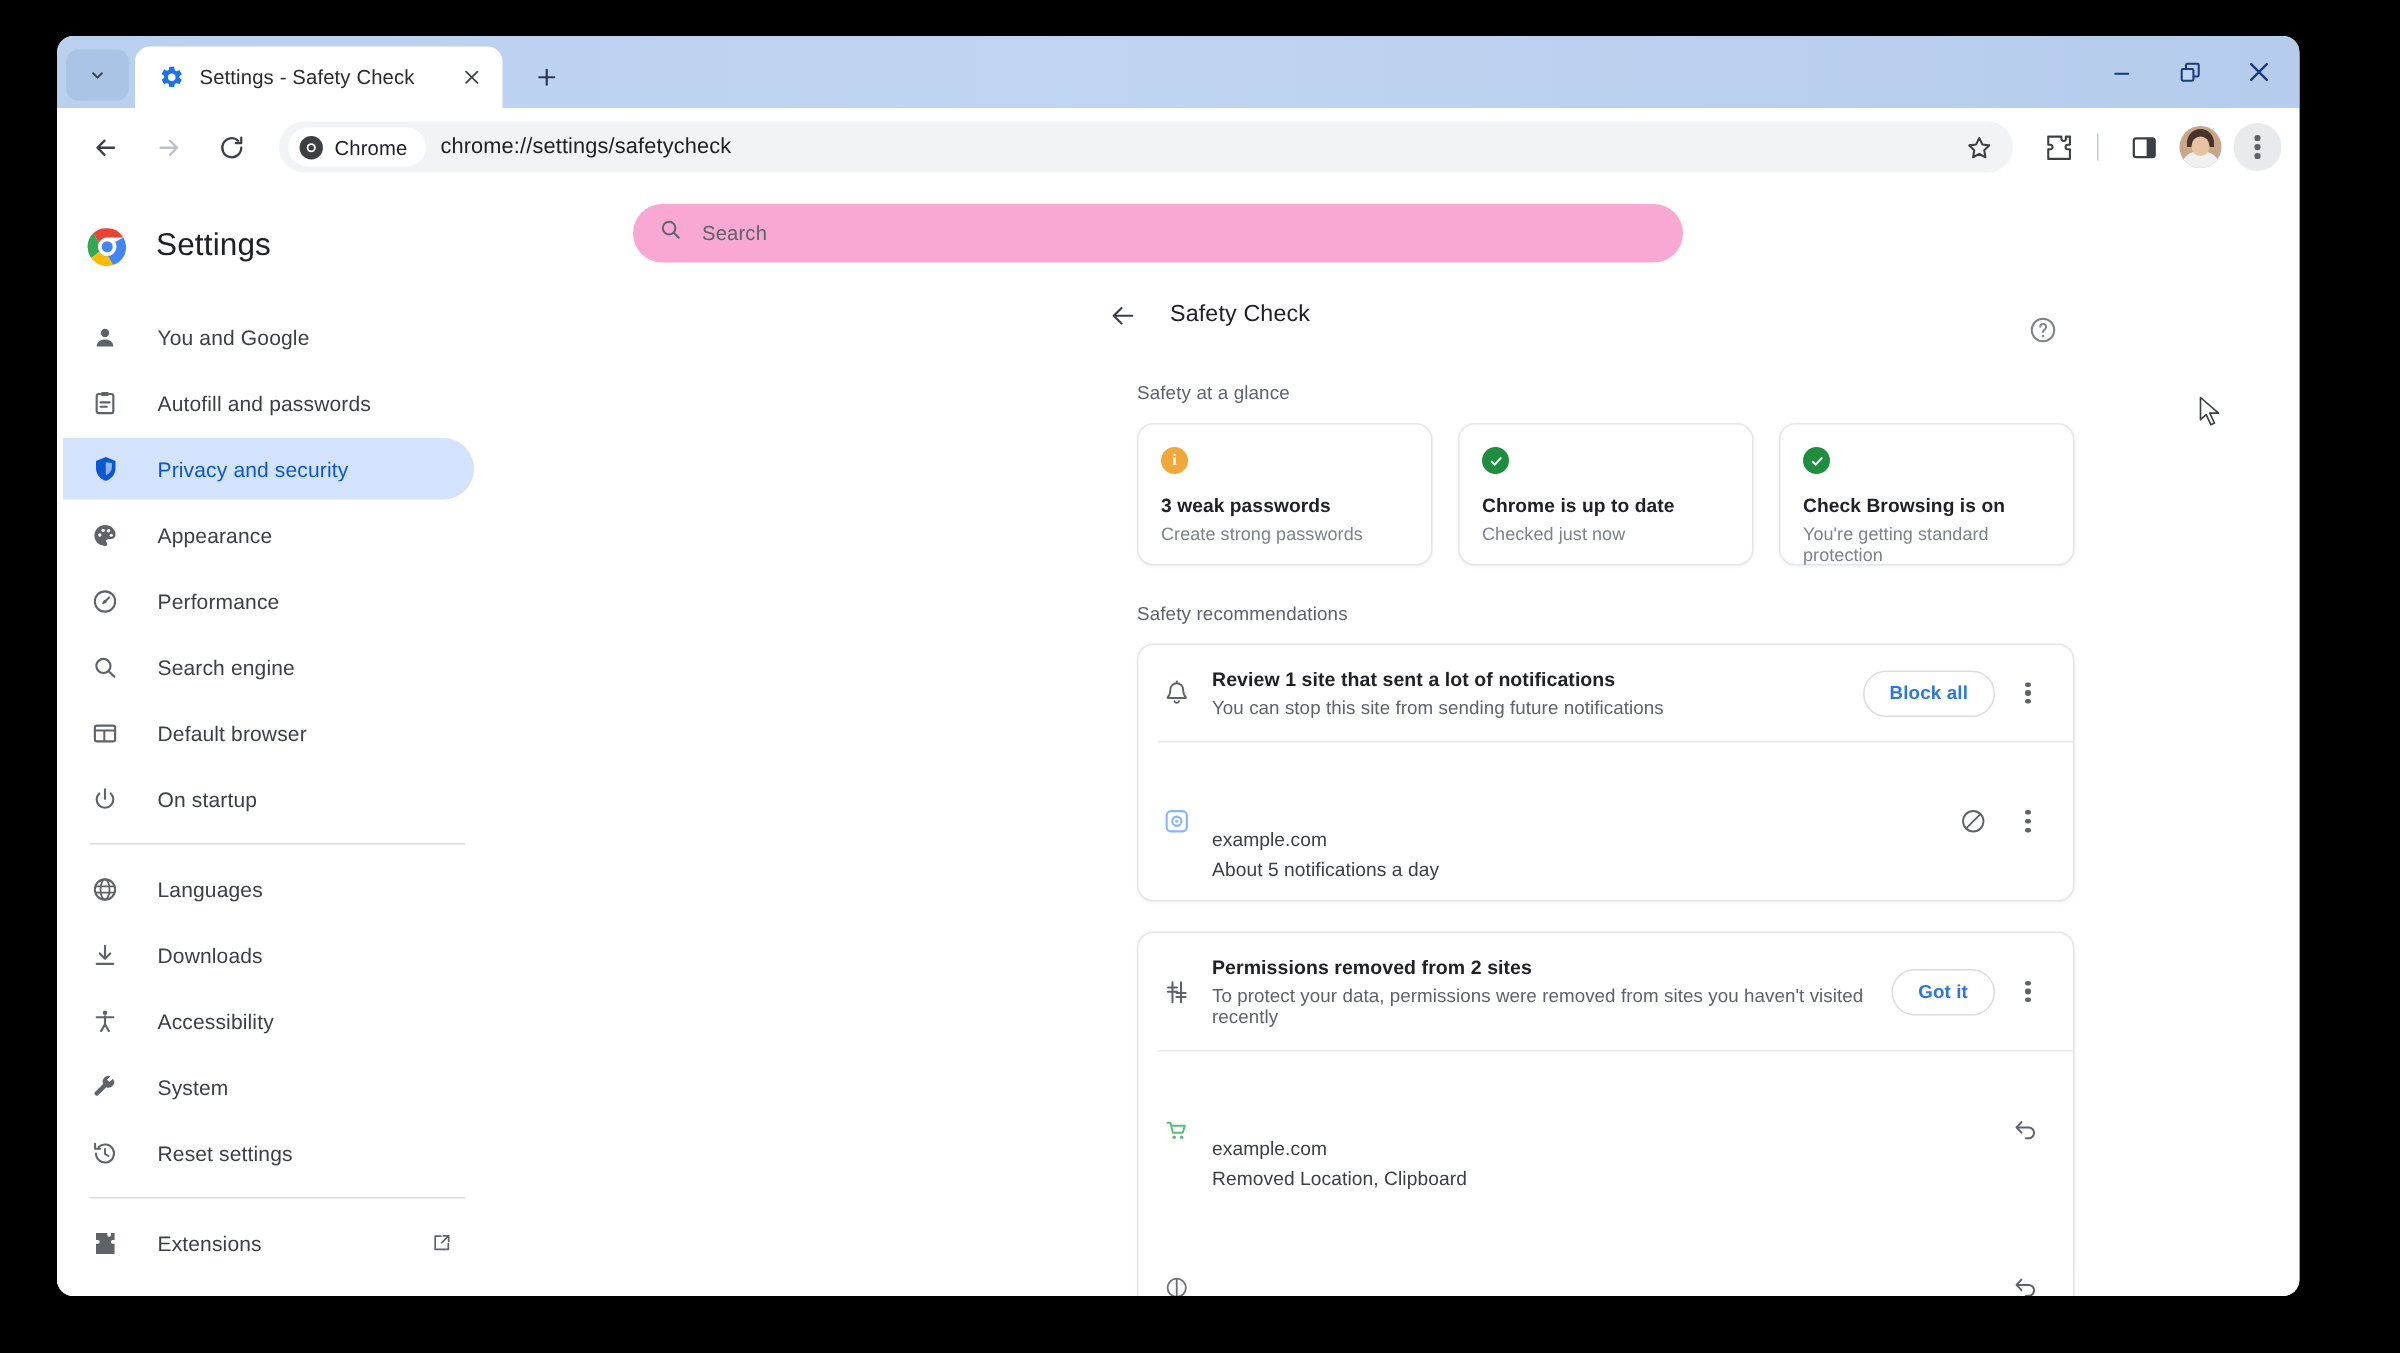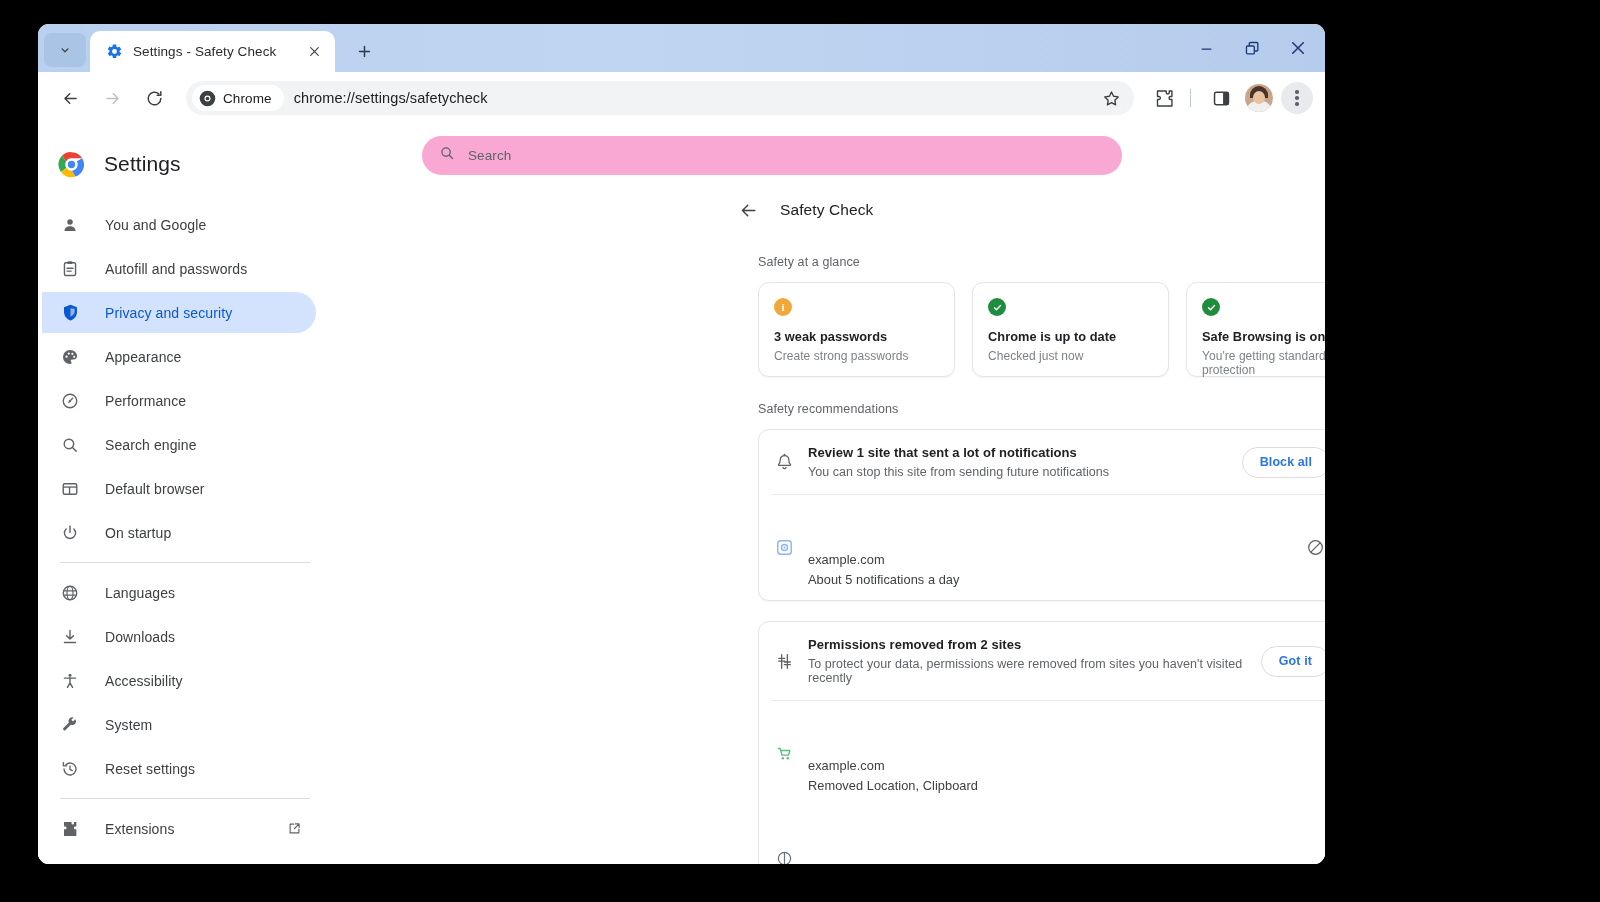--- a/index.html
+++ b/index.html
@@ -10,21 +10,21 @@
     overflow: hidden;
     background: #000000;
     font-family: "Liberation Sans", sans-serif;
   }
 
   
   #browser-window {
     position: absolute;
     left: 38px;
     top: 24px;
-    width: 1287px;
+    width: 1495px;
     height: 840px;
     background: #ffffff;
     border-radius: 11px;
     overflow: hidden;
     box-shadow: 0 2px 12px rgba(0,0,0,0.35);
   }
 
   
   #tab-strip {
     position: relative;
@@ -811,21 +811,21 @@
               <div class="glance-title">Chrome is up to date</div>
               <div class="glance-sub">Checked just now</div>
             </div>
 
             <div class="glance-card">
               <div class="badge ok">
                 <svg width="11" height="11" viewBox="0 0 24 24">
                     <path d="M5.5 12.6l4.3 4.3 8.7-9.4" fill="none" stroke="#ffffff" stroke-width="3" stroke-linecap="round" stroke-linejoin="round"></path>
                   </svg>
               </div>
-              <div class="glance-title">Safe Browsing is on</div>
+              <div class="glance-title">Check Browsing is on</div>
               <div class="glance-sub">You're getting standard protection</div>
             </div>
           </div>
 
           <div class="section-label">Safety recommendations</div>
 
           <div class="rec-card">
             <div class="rec-head">
               <span class="rec-head-icon">
                 <svg width="19" height="19" viewBox="0 0 24 24">

